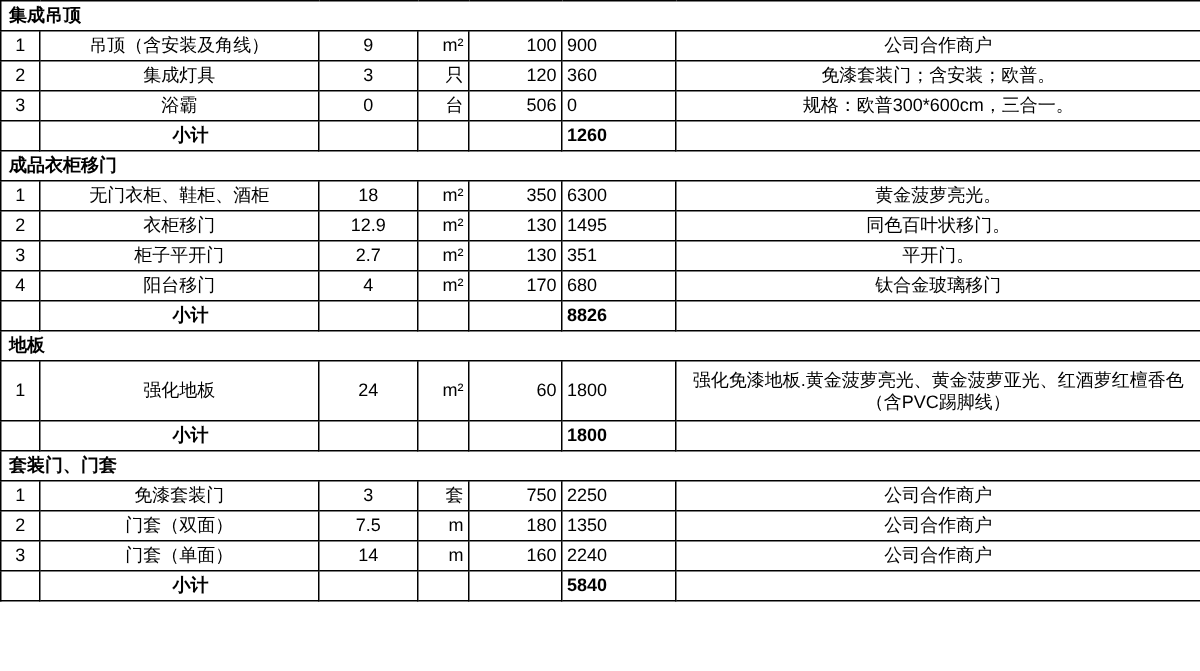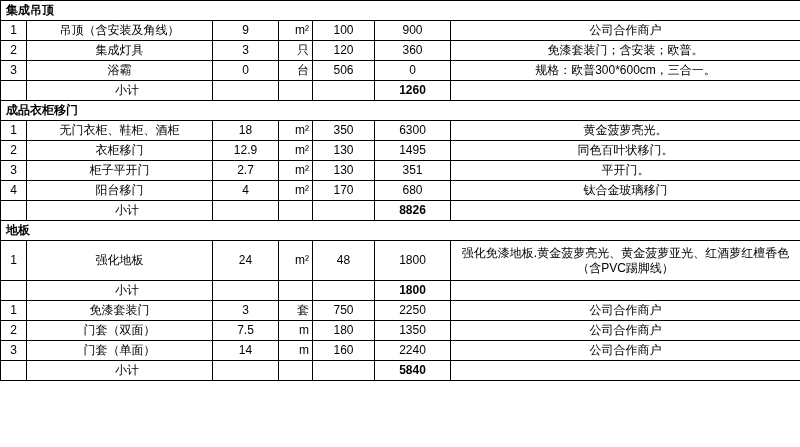--- a/index.html
+++ b/index.html
@@ -37,31 +37,31 @@
   col.c-qty   { width: 66px; }
   col.c-unit  { width: 34px; }
   col.c-price { width: 62px; }
   col.c-total { width: 76px; }
   col.c-note  { width: 350px; }
 
   td.idx   { text-align: center; }
   td.name  { text-align: center; padding-left: 5px; }
   td.qty   { text-align: center; }
   td.unit  { text-align: right; }
-  td.price { text-align: center; }
-  td.total { text-align: center; }
+  td.price { text-align: right; }
+  td.total { }
   td.note  { text-align: center; padding-left: 5px; }
 
   tr.section td {
     font-weight: bold;
     text-align: left;
     padding-left: 5px;
   }
   tr.subtotal td.name {
-    font-weight: normal;
+    font-weight: bold;
     padding-left: 18px;
   }
   tr.subtotal td.total {
     font-weight: bold;
   }
   .tall { height: 40px; }
   .note-wrap { white-space: normal; word-break: break-all; }
 </style>
 </head>
 <body>
@@ -168,34 +168,37 @@
     </tr>
 
     <tr class="section">
       <td colspan="7">地板</td>
     </tr>
     <tr class="tall">
       <td class="idx">1</td>
       <td class="name">强化地板</td>
       <td class="qty">24</td>
       <td class="unit">m²</td>
-      <td class="price">48</td>
+      <td class="price">60</td>
       <td class="total">1800</td>
       <td class="note note-wrap">强化免漆地板.黄金菠萝亮光、黄金菠萝亚光、红酒萝红檀香色（含PVC踢脚线）</td>
     </tr>
     <tr class="subtotal">
       <td class="idx"></td>
       <td class="name">小计</td>
       <td class="qty"></td>
       <td class="unit"></td>
       <td class="price"></td>
       <td class="total">1800</td>
       <td class="note"></td>
     </tr>
 
+    <tr class="section">
+      <td colspan="7">套装门、门套</td>
+    </tr>
     <tr>
       <td class="idx">1</td>
       <td class="name">免漆套装门</td>
       <td class="qty">3</td>
       <td class="unit">套</td>
       <td class="price">750</td>
       <td class="total">2250</td>
       <td class="note">公司合作商户</td>
     </tr>
     <tr>

